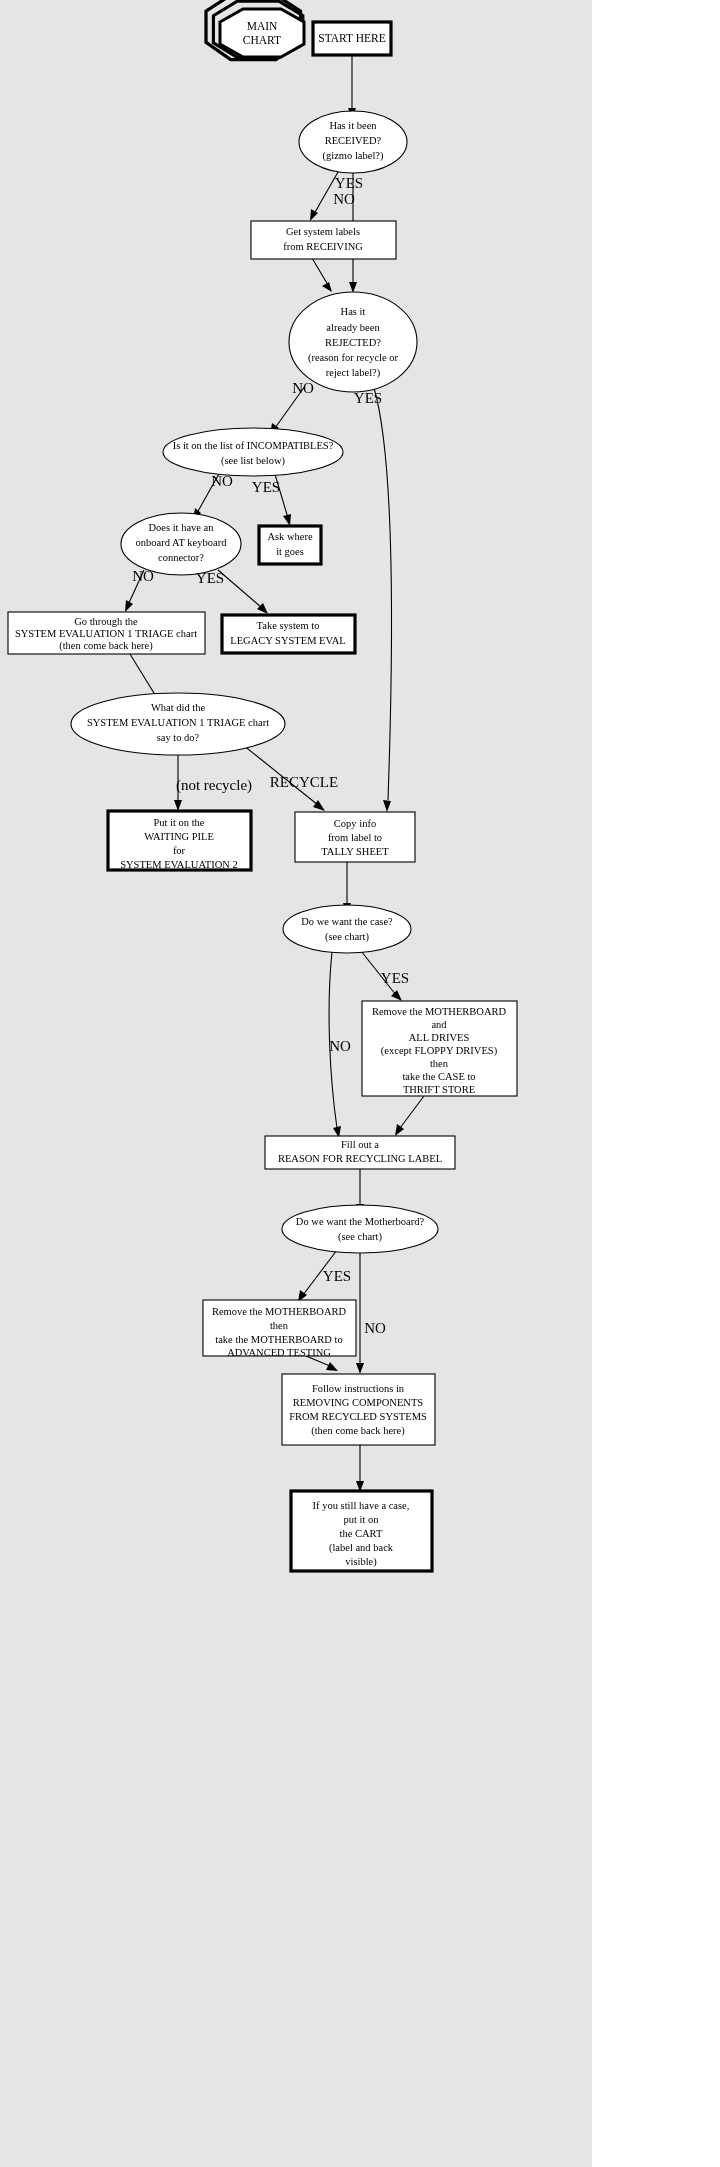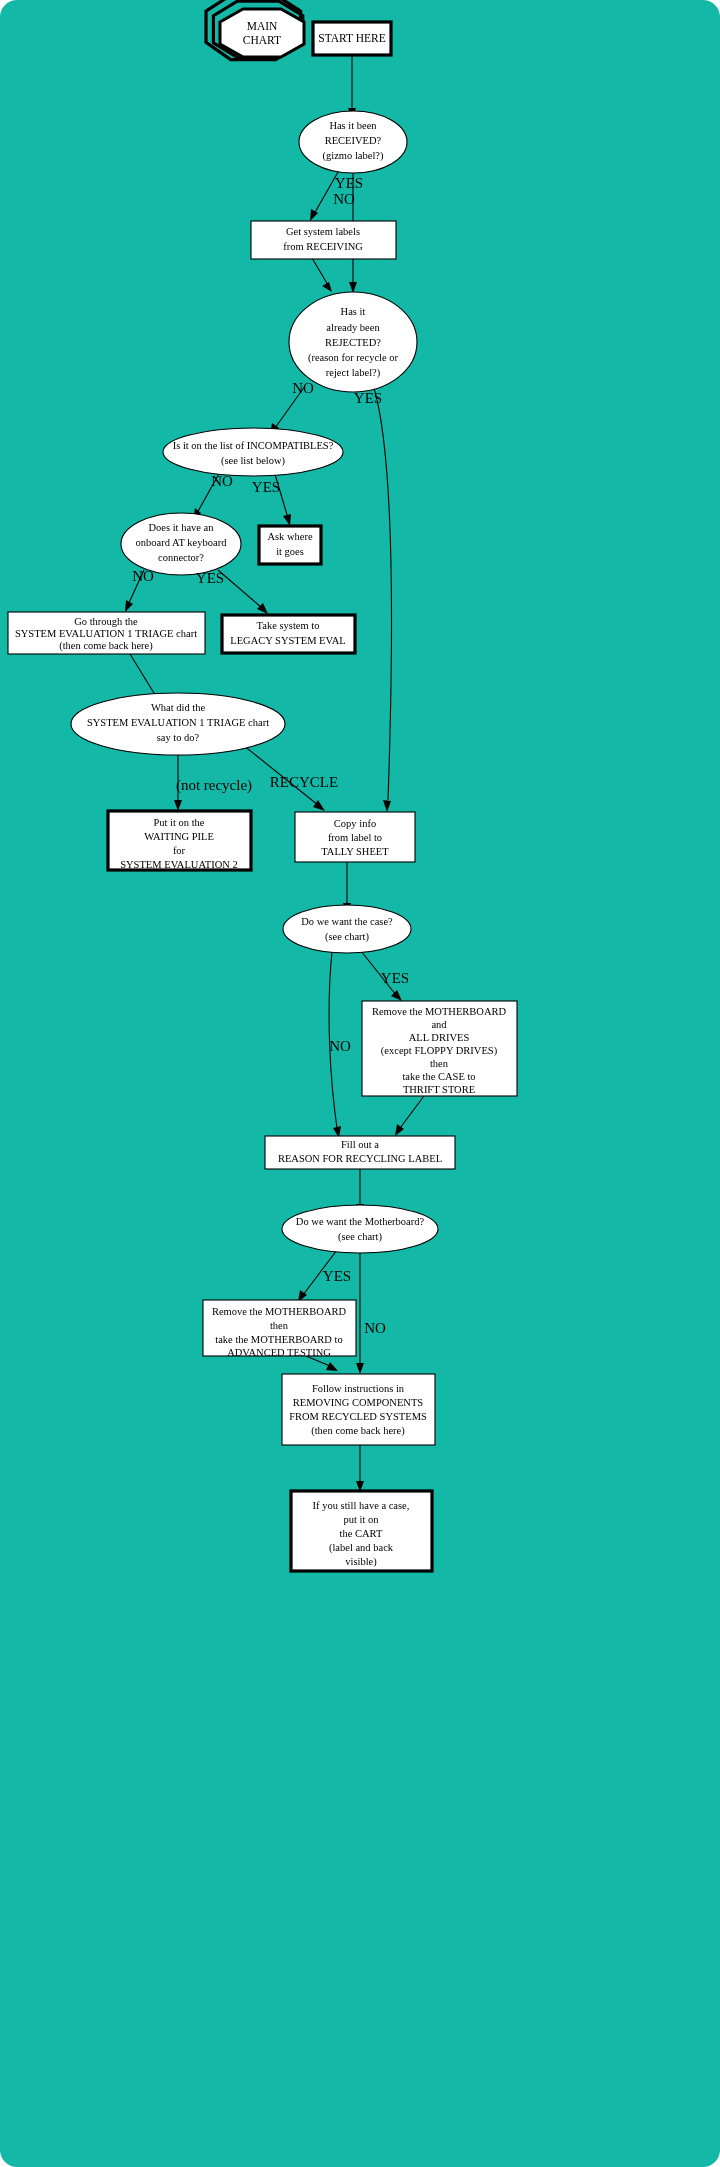--- a/index.html
+++ b/index.html
@@ -2,26 +2,25 @@
 <html><head>
 <meta charset="utf-8">
 <style>
   html, body {
     margin: 0;
     padding: 0;
     background: #ffffff;
   }
   #chart-root {
     position: relative;
-    width: 720px;
+    width: 592px;
     height: 2167px;
-    background: #14b8a6;
+    background: #e5e5e5;
     font-family: "Liberation Serif", "DejaVu Serif", serif;
     overflow: hidden;
-    border-radius: 17px;
   }
   svg#flow {
     position: absolute;
     top: 0;
     left: 0;
     width: 720px;
     height: 2167px;
   }
   .node-text {
     fill: #000000;

